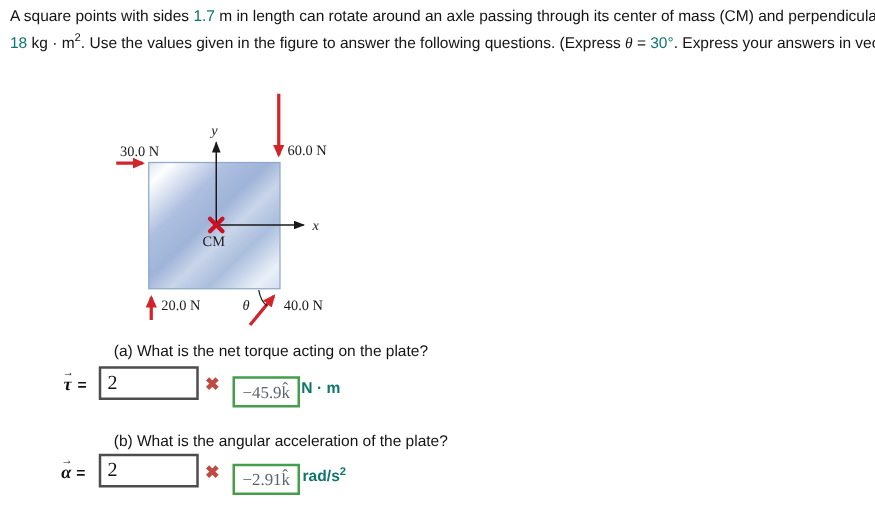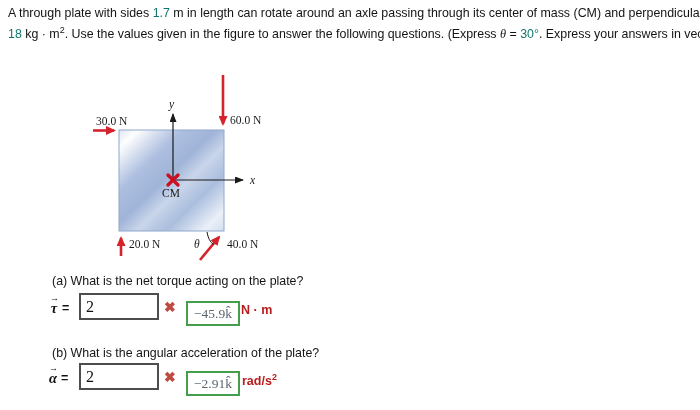--- a/index.html
+++ b/index.html
@@ -11,42 +11,42 @@
   .problem{position:absolute;left:8px;top:5px;width:690px;font-size:12.4px;line-height:17px;color:#141414;}
   .problem .line{white-space:nowrap;}
   .red{color:#0f766e;}
   .ital{font-style:italic;font-family:"Liberation Serif",serif;}
   sup{font-size:9px;}
   
   .fig{position:absolute;left:85px;top:62px;}
   .fig text{font-family:"Liberation Serif",serif;font-size:11.5px;fill:#1a1a1a;}
   .fig .axis-label{font-style:italic;}
   
-  .question{position:absolute;font-size:12.4px;color:#141414;}
+  .question{position:absolute;font-size:12.4px;color:#141414;margin-left:39px;}
   .vecwrap{position:absolute;display:inline-flex;align-items:flex-end;gap:4px;}
   .vec{display:inline-flex;flex-direction:column;align-items:center;line-height:1;}
   .vec-arrow{font-size:9px;line-height:6px;letter-spacing:-1px;}
   .vec-letter{font-family:"Liberation Serif",serif;font-style:italic;font-weight:bold;font-size:14.5px;line-height:14px;}
   .eqsign{font-weight:bold;font-size:12.5px;line-height:14px;}
   .answer-input{
     position:absolute;width:80px;height:27px;border:2px solid #4d4d4d;background:#fff;
     font-family:"Liberation Serif",serif;font-size:16px;color:#111;padding:0 5px;box-sizing:border-box;border-radius:0;
   }
   .xmark{position:absolute;color:#bf4a42;font-size:14px;font-weight:bold;line-height:14px;}
   .keybox{
     position:absolute;border:2px solid #449e4b;background:#fff;padding:3px 6px 2px 6px;
     font-family:"Liberation Serif",serif;font-size:13.5px;color:#5a646e;line-height:16px;text-align:center;
   }
-  .unit{position:absolute;font-size:12.5px;font-weight:bold;color:#b91c1c;}
+  .unit{position:absolute;font-size:12.5px;font-weight:bold;color:#0f766e;}
 </style>
 </head>
 <body>
 
 <div class="problem">
-  <div class="line"><span>A through plate with sides </span><span class="red">1.7</span><span> m in length can rotate around an axle passing through its center of mass (CM) and perpendicular to its</span></div>
+  <div class="line"><span>A square points with sides </span><span class="red">1.7</span><span> m in length can rotate around an axle passing through its center of mass (CM) and perpendicular to its</span></div>
   <div class="line"><span class="red">18</span><span> kg · m</span><sup>2</sup><span>.  Use the values given in the figure to answer the following questions. (Express </span><span class="ital">θ</span><span> = </span><span class="red">30°</span><span>. Express your answers in vector</span></div>
 </div>
 
 <svg class="fig" width="200" height="208" viewBox="0 0 200 208">
   <defs>
     <linearGradient id="plateGrad" x1="0" y1="0" x2="1" y2="1">
       <stop offset="0" stop-color="#dfe7f3"></stop>
       <stop offset="0.09" stop-color="#fdfefe"></stop>
       <stop offset="0.30" stop-color="#aebfe0"></stop>
       <stop offset="0.46" stop-color="#9fb4d8"></stop>

